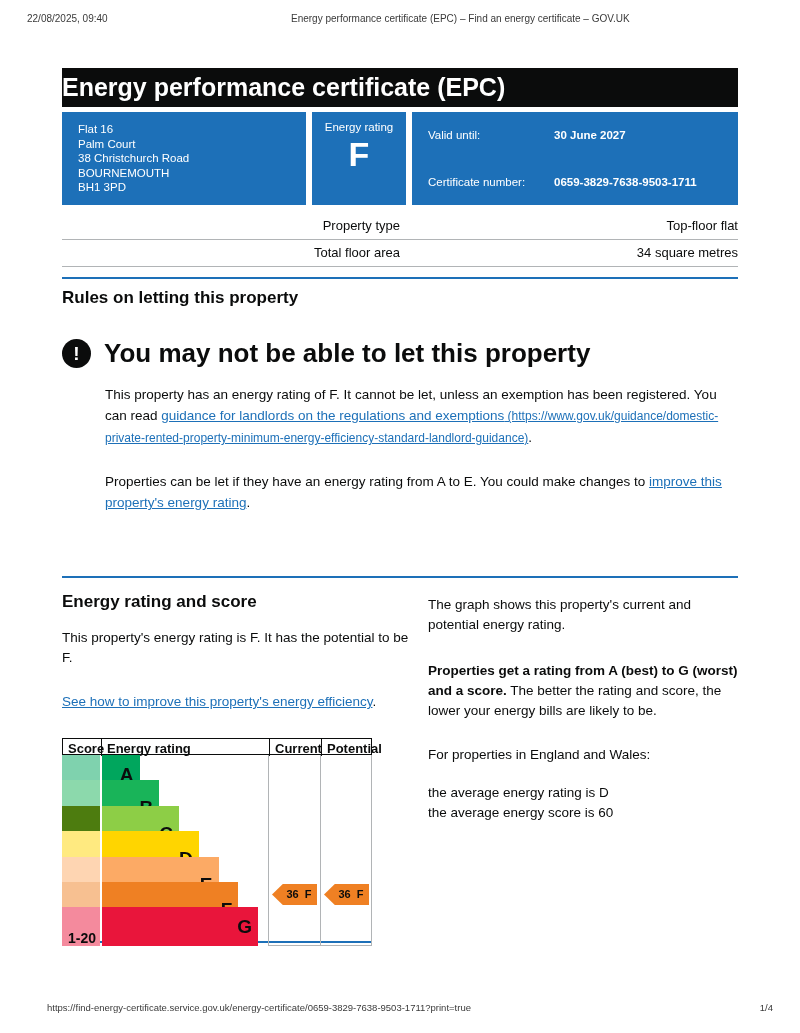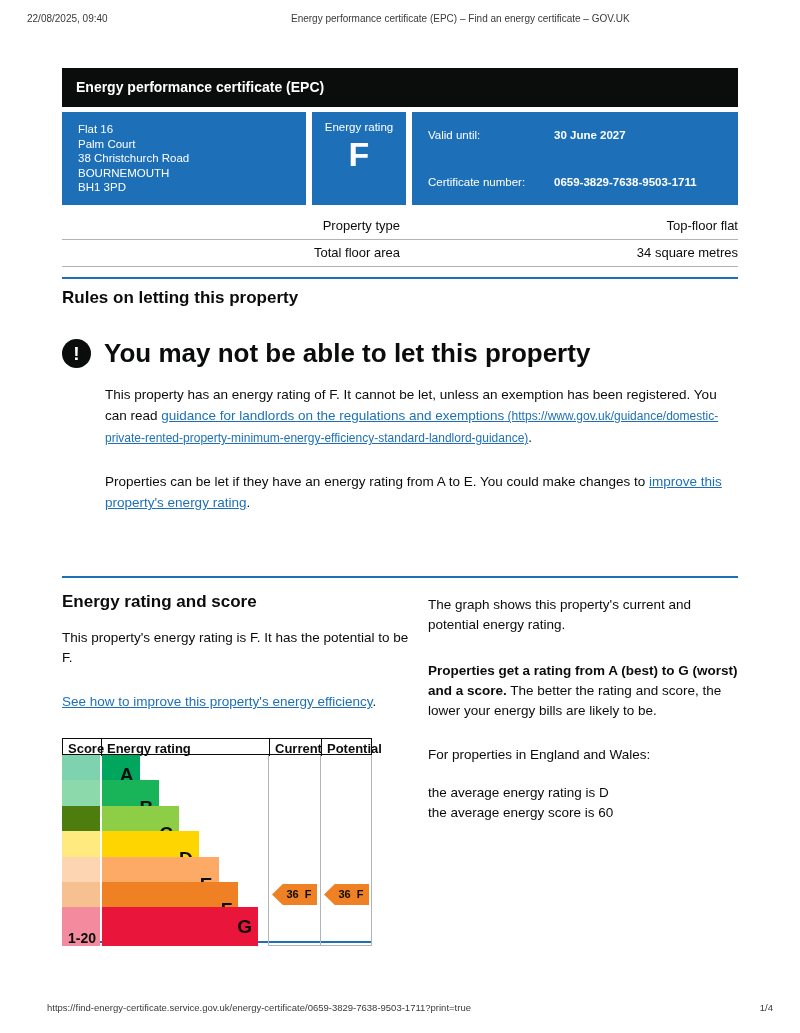--- a/index.html
+++ b/index.html
@@ -10,22 +10,22 @@
     font-family:"Liberation Sans", sans-serif;
   }
   
   .print-date { position:absolute; top:13px; left:27px; font-size:10px; color:#3a3a3a; }
   .print-title { position:absolute; top:13px; left:291px; font-size:10px; color:#3a3a3a; }
   .print-url  { position:absolute; top:1002px; left:27px; font-size:9.5px; color:#3a3a3a;padding-left:20px; }
   .print-page { position:absolute; top:1002px; right:27px; font-size:9.5px; color:#3a3a3a; }
 
   .content { position:absolute; top:68px; left:62px; width:676px; }
 
-  .banner { background:#0b0c0c; height:39px; line-height:39px; padding-left:14px;
-            color:#fff; font-size:14px; font-weight:bold; box-sizing:border-box; }
+  .banner { background:#0b0c0c; height:39px; line-height:39px; 
+            color:#fff; font-size:25px; font-weight:bold; box-sizing:border-box; }
 
   .summary { display:flex; gap:6px; margin-top:5px; height:93px; }
   .box { background:#1d70b8; color:#fff; box-sizing:border-box; }
   .address-box { width:244px; padding:10px 10px 0 16px; font-size:11.5px; line-height:14.5px; white-space:pre-line; }
   .rating-box { width:94px; text-align:center; padding-top:9px; }
   .rating-label { font-size:11.5px; }
   .rating-value { font-size:34px; font-weight:bold; line-height:42px; }
   .summary-right { flex:1; display:flex; flex-direction:column; }
   .info-box { flex:1; display:flex; align-items:center; padding-left:16px; font-size:11.5px; }
   .info-label { width:126px; }

